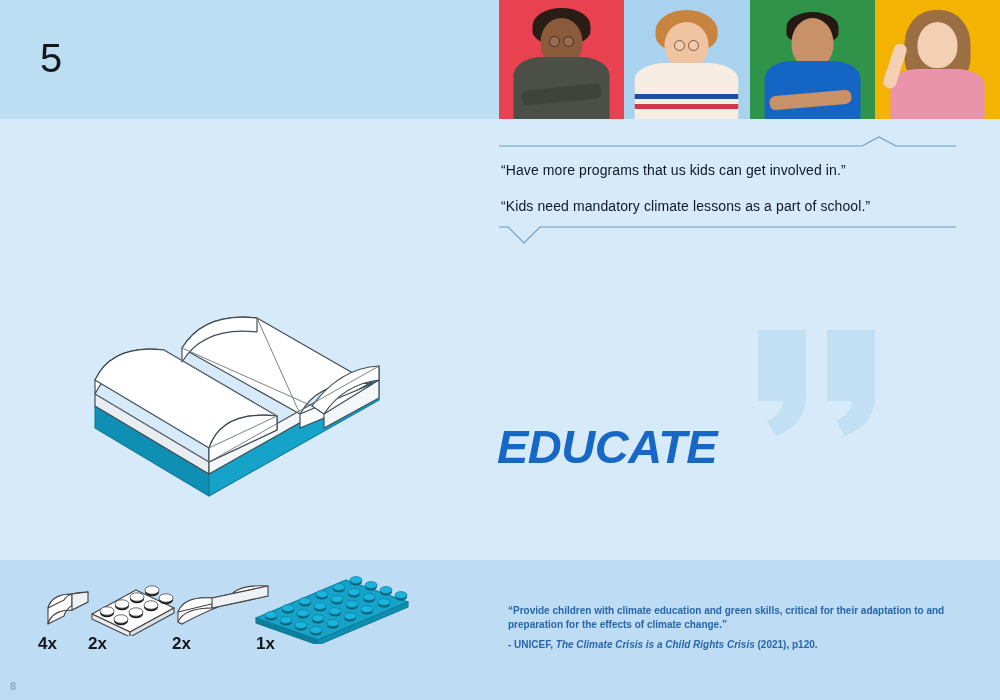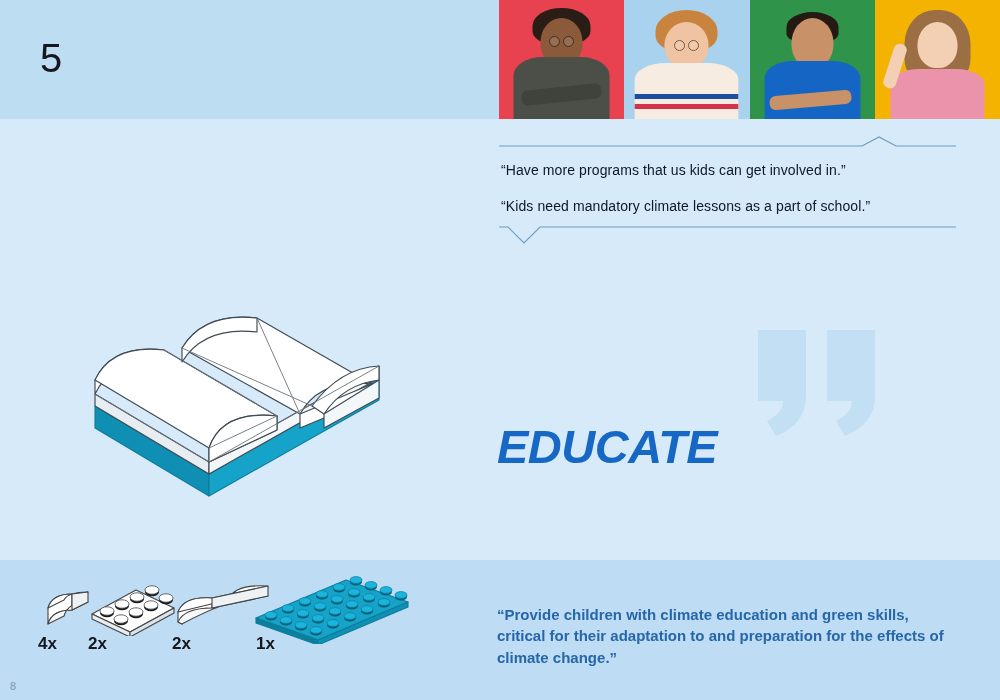--- a/index.html
+++ b/index.html
@@ -136,22 +136,22 @@
     position:absolute; left:30px; top:572px;
     width:380px; height:100px;
   }
   .part { position:absolute; }
   .part-label {
     position:absolute; font-size:17px; font-weight:700; color:#16161d;text-align:right;
   }
 
   
   #citation {
-    position:absolute; left:497px; top:604px; width:460px;
-    color:#2767a8; font-size:15px; line-height:1.43; font-weight:700;
+    position:absolute; left:508px; top:604px; width:460px;
+    color:#2767a8; font-size:10px; line-height:1.43; font-weight:700;
   }
   #citation .src { display:block; margin-top:5px; font-weight:700; }
   #citation .src em { font-style:italic; }
 </style>
 </head>
 <body>
 
 <div id="top-band"></div>
 <div id="mid-band"></div>
 <div id="bottom-band"></div>
@@ -404,13 +404,14 @@
           <ellipse cx="149" cy="23" rx="6" ry="3.4" fill="#1ab4dc" stroke="#0b7d9b" stroke-width="0.7"></ellipse>
       </g>
     </svg>
   </div>
   <div class="part-label" style="left:226px; top:62px;">1x</div>
 
 </div>
 
 <div id="citation">
   <span>“Provide children with climate education and green skills, critical for their adaptation to and preparation for the effects of climate change.”</span>
+  <span class="src"><span>- UNICEF, </span><em>The Climate Crisis is a Child Rights Crisis</em><span> (2021), p120.</span></span>
 </div>
 
 </body></html>

